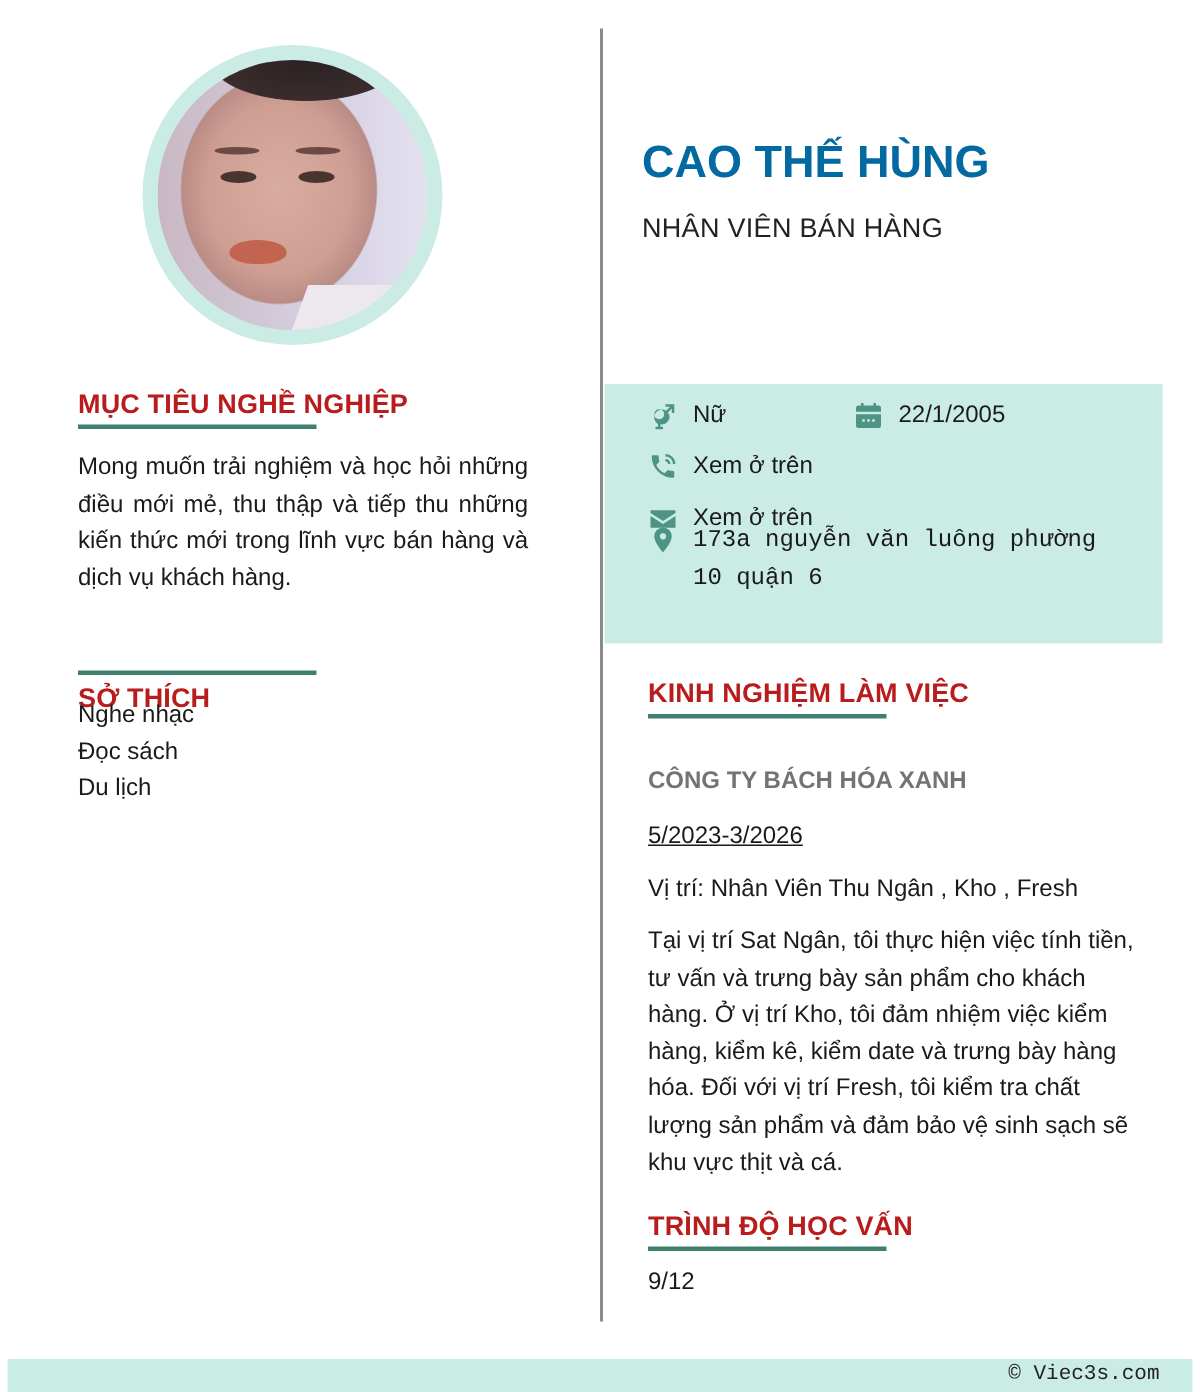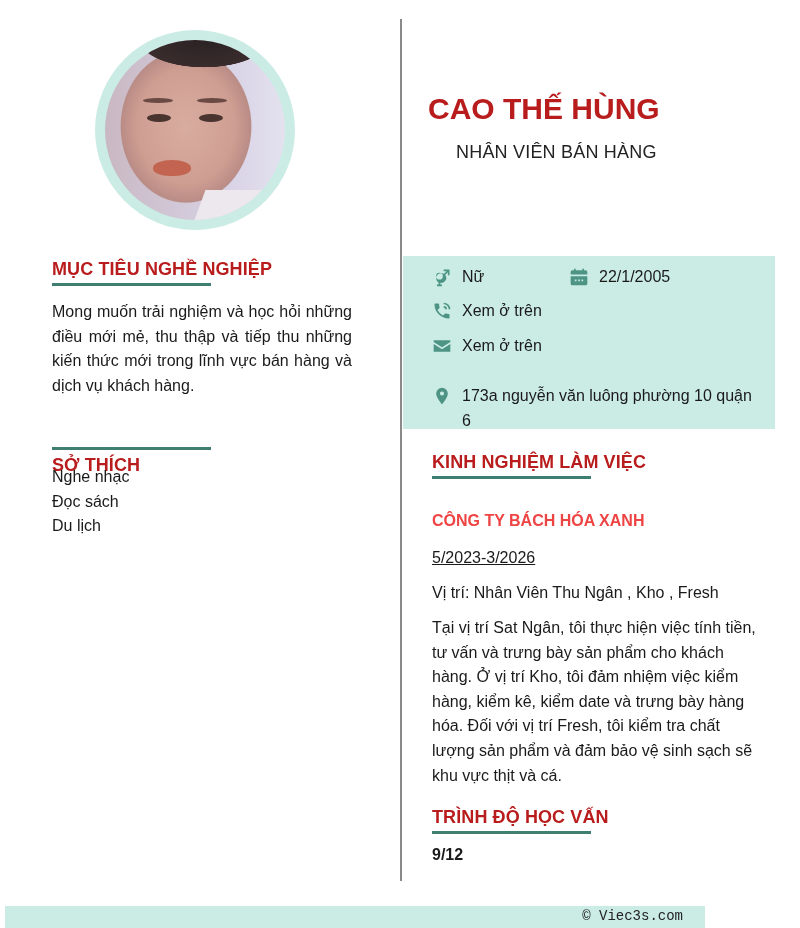--- a/index.html
+++ b/index.html
@@ -19,31 +19,31 @@
     .avatar .lips { position: absolute; left: 48px; top: 120px; width: 38px; height: 16px; background: #c2644f; border-radius: 50% 50% 45% 45%; }
     .avatar .collar { position: absolute; left: 95px; top: 150px; width: 80px; height: 30px; background: #ece8ee; transform: skewX(-20deg); }
 
     .section-title { position: absolute; font-weight: bold; font-size: 18px; color: #b91c1c; letter-spacing: 0.1px; }
     .section-underline { position: absolute; height: 3px; background: #3f7f71; width: 159px; }
 
     .body-text { position: absolute; font-size: 16px; line-height: 24.6px; color: #1a1a1a; }
     .justify { text-align: justify; text-align-last: left; }
 
     
-    .name { position: absolute; left: 428px; top: 92px; font-size: 30px; font-weight: bold; color: #b91c1c; }
-    .job-title { position: absolute; left: 428px; top: 142px; font-size: 18px; color: #222222; letter-spacing: 0.2px; margin-left: 28px; }
+    .name { position: absolute; left: 428px; top: 92px; font-size: 30px; font-weight: bold; color: #0369a1; }
+    .job-title { position: absolute; left: 428px; top: 142px; font-size: 18px; color: #222222; letter-spacing: 0.2px; }
 
     .info-box { position: absolute; left: 403px; top: 256px; width: 372px; height: 173px; background: #cbece5; }
     .info-row { position: absolute; display: flex; align-items: flex-start; font-size: 16px; line-height: 24.6px; }
     .info-icon { width: 20px; height: 20px; margin-right: 10px; margin-top: 2px; display: inline-flex; align-items: center; justify-content: center; color: #4d9485; flex-shrink: 0; }
     .info-icon svg { width: 20px; height: 20px; fill: #4d9485; }
 
-    .company { position: absolute; left: 432px; top: 512px; font-size: 16px; font-weight: bold; color: #ef4444; }
+    .company { position: absolute; left: 432px; top: 512px; font-size: 16px; font-weight: bold; color: #737373; }
 
-    .footer { position: absolute; left: 5px; top: 906px; width: 700px; height: 22px; background: #cbece5; }
+    .footer { position: absolute; left: 5px; top: 906px; width: 790px; height: 22px; background: #cbece5; }
     .footer-text { position: absolute; right: 22px; top: 2px; font-family: "Liberation Mono", "DejaVu Sans Mono", monospace; font-size: 14px; color: #222; }
   </style>
 </head>
 <body>
 
 <div class="divider"></div>
 
 <div class="avatar-ring"></div>
 <div class="avatar">
   <div class="hair"></div>
@@ -97,36 +97,36 @@
   <span>Xem ở trên</span>
 </div>
 <div class="info-row" style="left:432px; top:334px;">
   <span class="info-icon">
     <svg viewBox="0 0 24 24">
         <path d="M2 5h20v2.2l-10 6.3L2 7.2V5zm0 4.6l10 6.3 10-6.3V19H2V9.6z"></path>
       </svg>
   </span>
   <span>Xem ở trên</span>
 </div>
-<div class="info-row" style="left:432px; top:384px; width:320px;">
+<div class="info-row" style="left:432px; top:348px; width:320px;font-family:Liberation Mono, monospace;">
   <span class="info-icon">
     <svg viewBox="0 0 24 24">
         <path d="M12 2a7 7 0 0 1 7 7c0 5-7 13-7 13S5 14 5 9a7 7 0 0 1 7-7zm0 4.5a2.5 2.5 0 1 0 0 5a2.5 2.5 0 0 0 0-5z"></path>
       </svg>
   </span>
   <span>173a nguyễn văn luông phường 10 quận 6</span>
 </div>
 
 <div class="section-title" style="left:432px; top:452px;">KINH NGHIỆM LÀM VIỆC</div>
 <div class="section-underline" style="left:432px; top:476px;"></div>
 
 <div class="company">CÔNG TY BÁCH HÓA XANH</div>
 <div class="body-text" style="left:432px; top:546px;text-decoration:underline;">5/2023-3/2026</div>
 <div class="body-text" style="left:432px; top:581px;">Vị trí: Nhân Viên Thu Ngân , Kho , Fresh</div>
 <div class="body-text" style="left:432px; top:616px; width:330px;">Tại vị trí Sat Ngân, tôi thực hiện việc tính tiền, tư vấn và trưng bày sản phẩm cho khách hàng. Ở vị trí Kho, tôi đảm nhiệm việc kiểm hàng, kiểm kê, kiểm date và trưng bày hàng hóa. Đối với vị trí Fresh, tôi kiểm tra chất lượng sản phẩm và đảm bảo vệ sinh sạch sẽ khu vực thịt và cá.</div>
 
 <div class="section-title" style="left:432px; top:807px;">TRÌNH ĐỘ HỌC VẤN</div>
 <div class="section-underline" style="left:432px; top:831px;"></div>
-<div class="body-text" style="left:432px; top:843px;font-weight:bold;">9/12</div>
+<div class="body-text" style="left:432px; top:843px;">9/12</div>
 
 <div class="footer">
   <span class="footer-text">© Viec3s.com</span>
 </div>
 
 </body></html>

